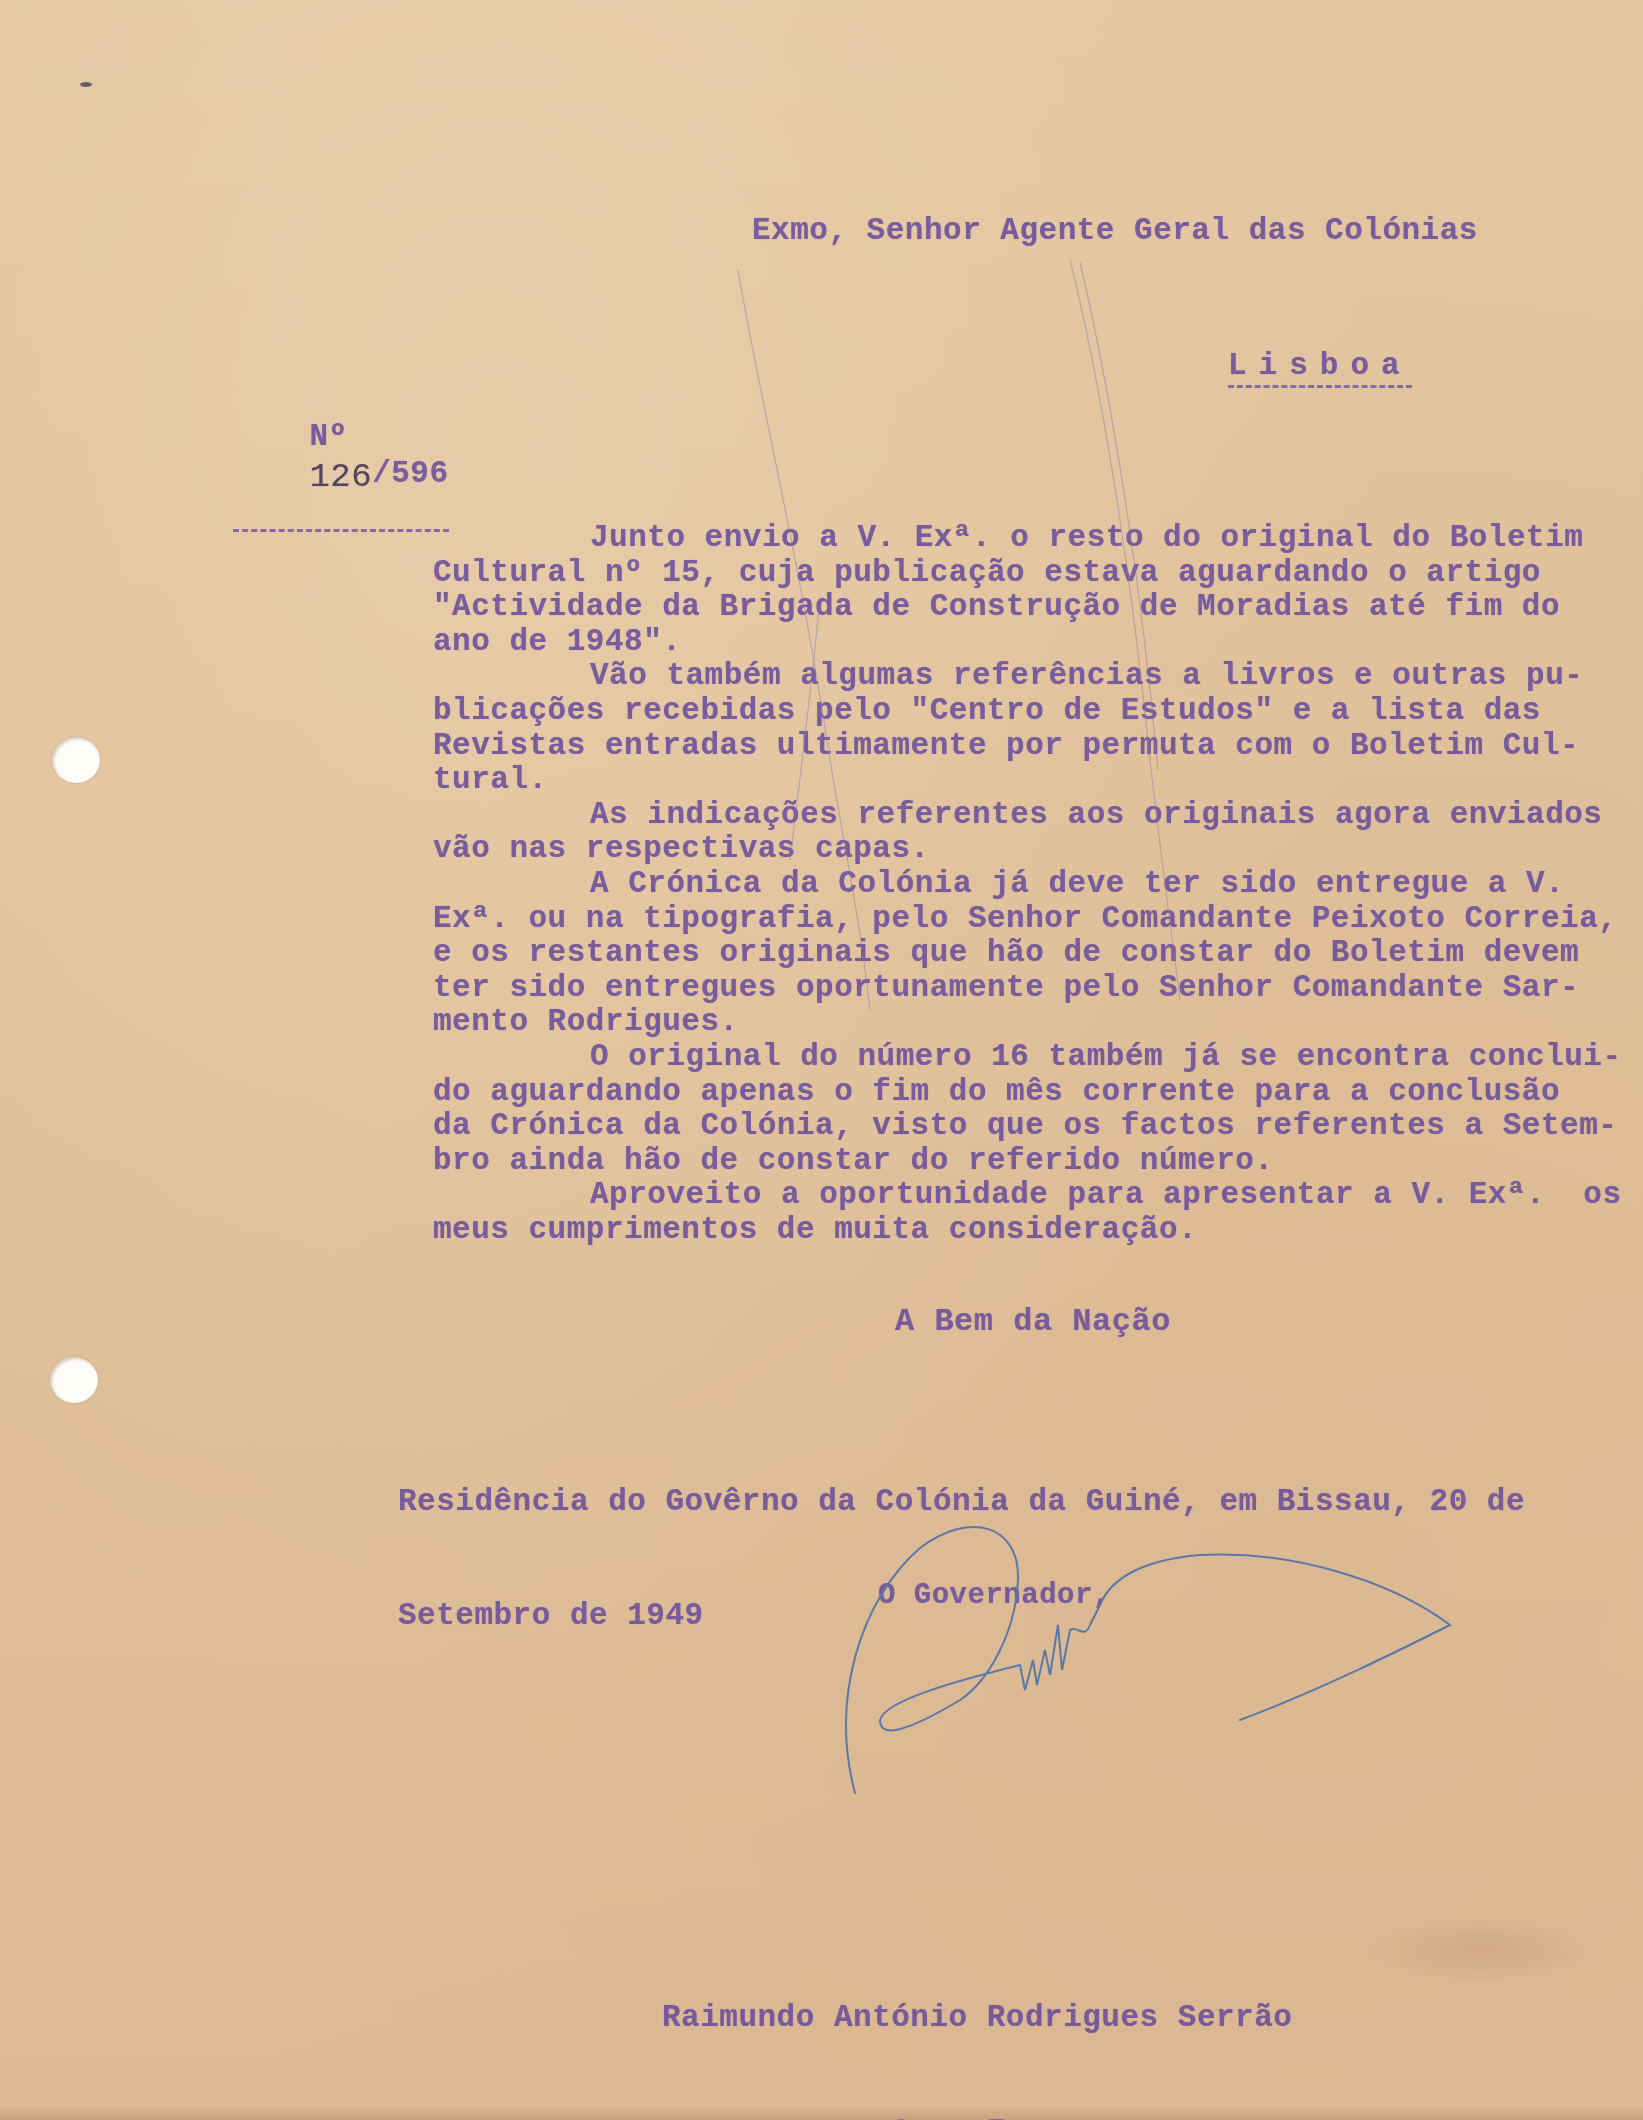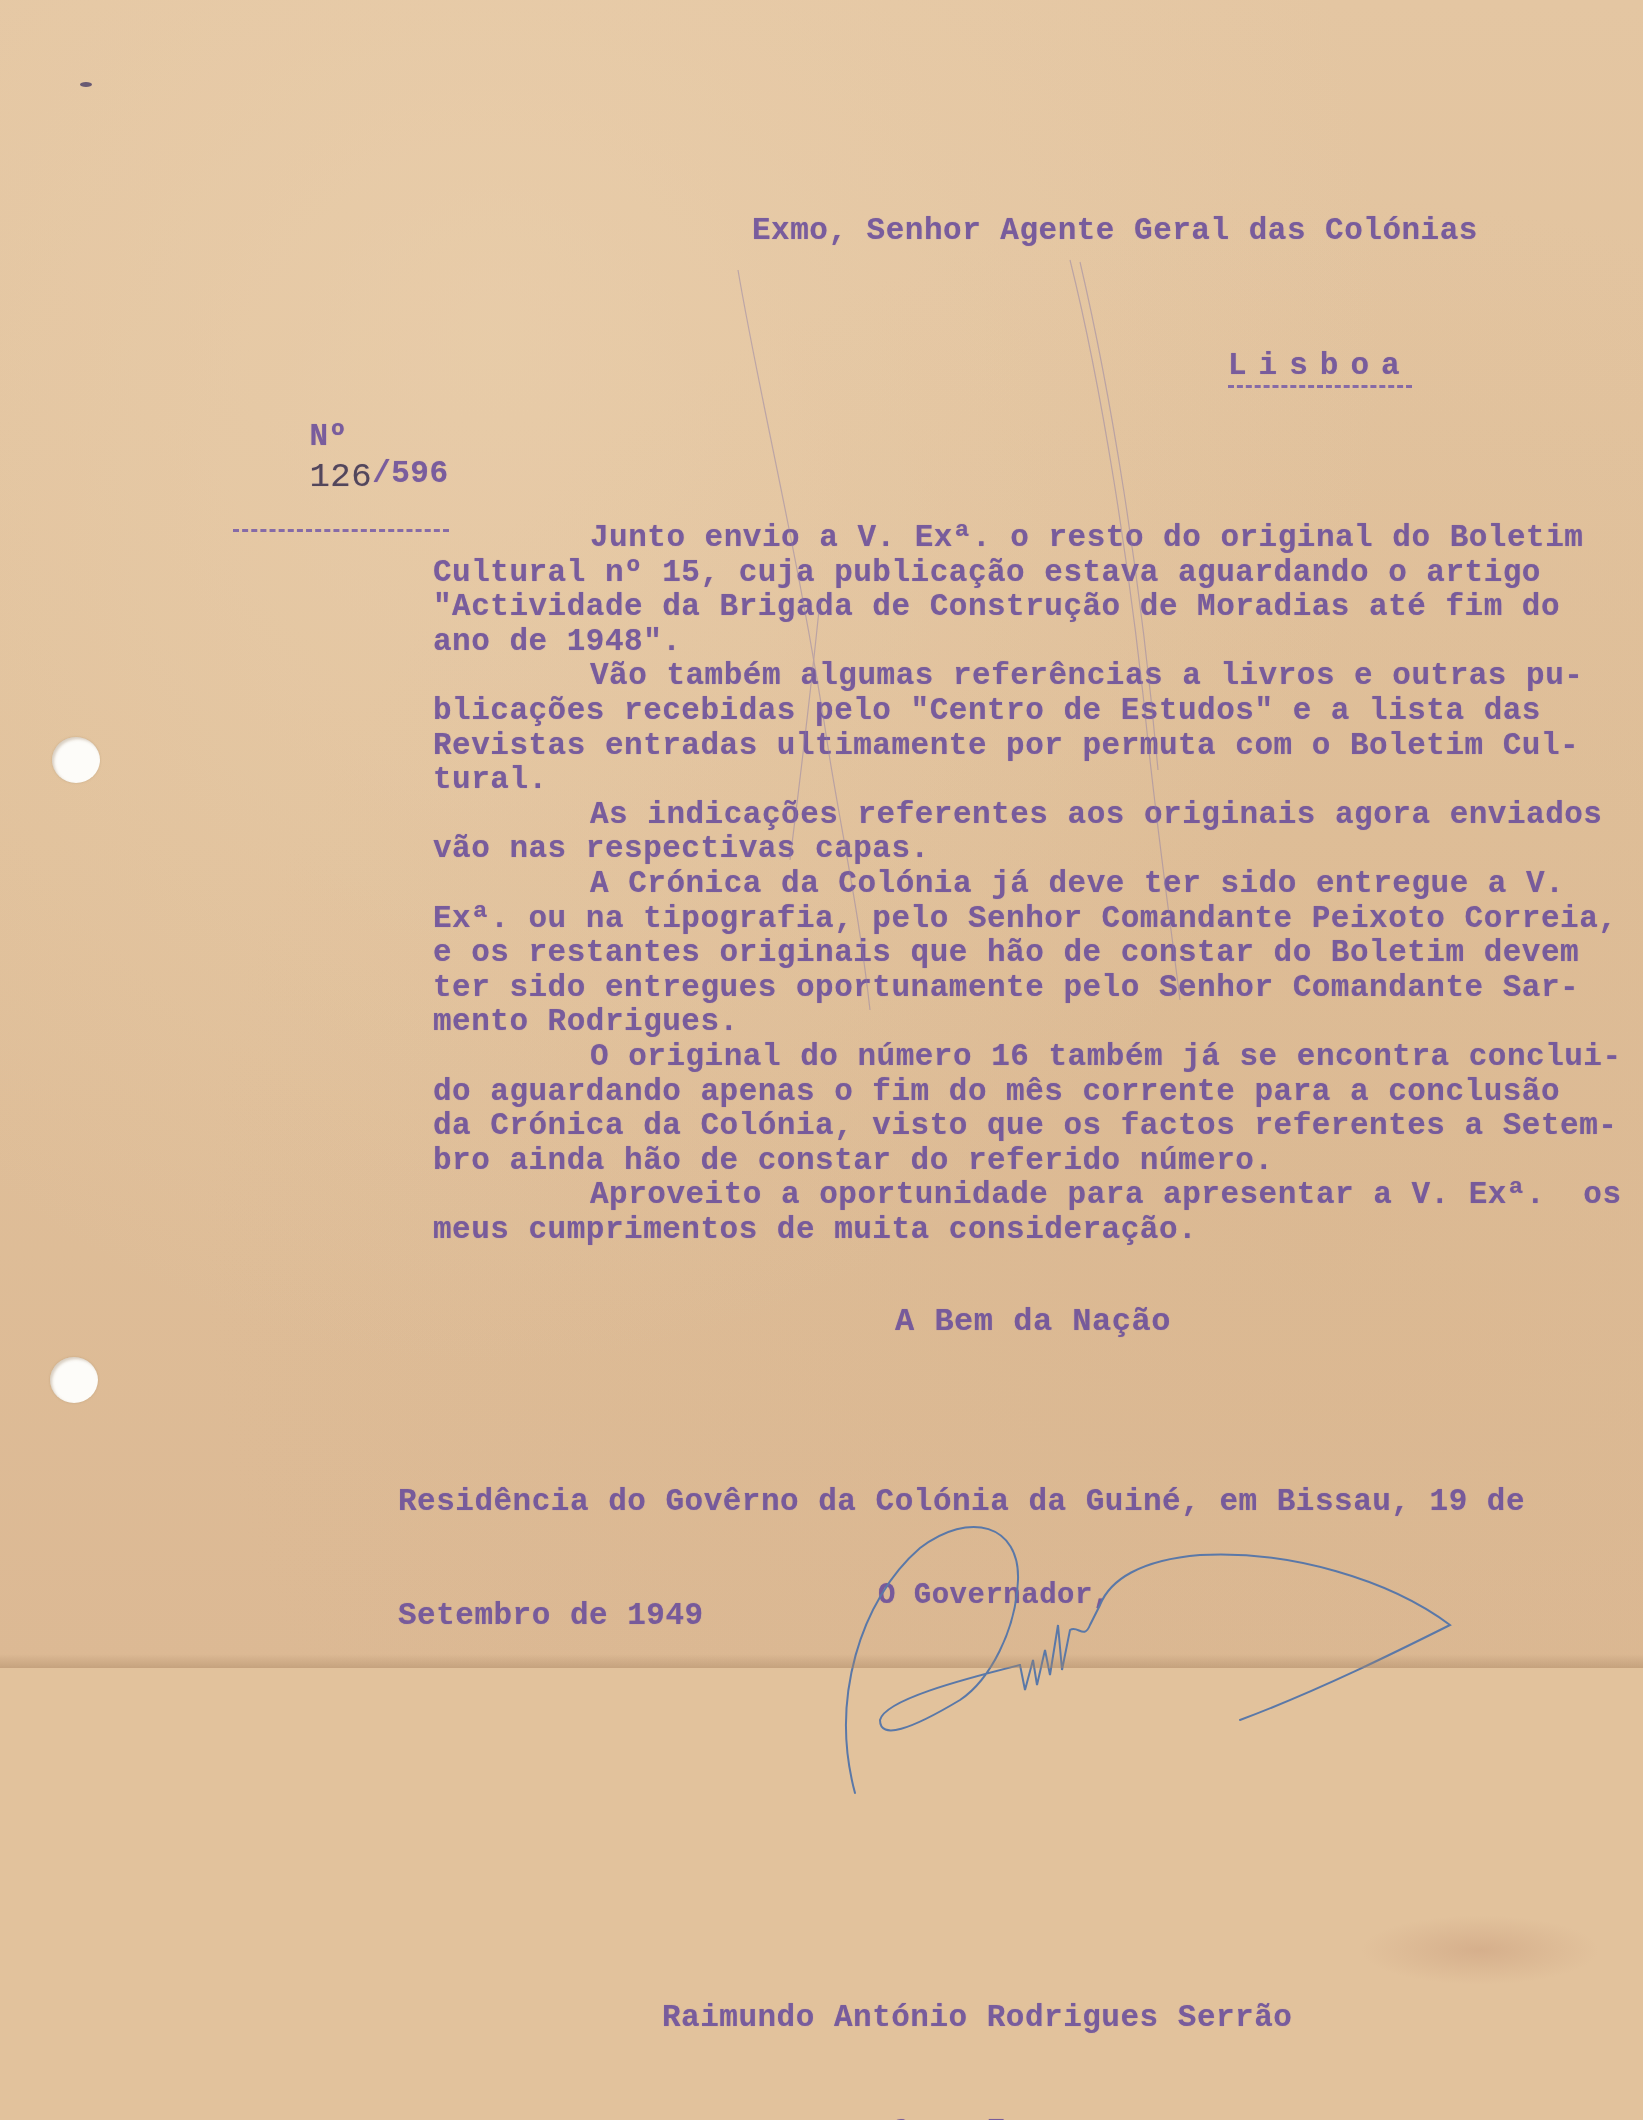--- a/index.html
+++ b/index.html
@@ -10,21 +10,21 @@
       width: 1643px;
       height: 2120px;
       position: relative;
       overflow: hidden;
       background: #e2c29c;
     }
     .page {
       position: absolute;
       left: 0; top: 0;
       width: 1643px;
-      height: 1668px;
+      height: 2120px;
       background:
         radial-gradient(ellipse at 30% 20%, rgba(236,210,176,0.55) 0%, rgba(236,210,176,0) 55%),
         radial-gradient(ellipse at 80% 75%, rgba(214,178,138,0.35) 0%, rgba(214,178,138,0) 60%),
         linear-gradient(180deg, #e4c6a2 0%, #e0c09a 50%, #dcb994 100%);
       text-decoration: underline;
     }
     .page::after {
       content: "";
       position: absolute;
       left: 0; right: 0; bottom: 0;
@@ -160,21 +160,21 @@
   <div class="typed ref">
     <span>Nº</span>
     <span class="ref-num">126</span><span>/596</span>
   </div>
 
   <div class="typed body-text" id="body-text"><span class="body-line indent">Junto envio a V. Exª. o resto do original do Boletim</span><span class="body-line">Cultural nº 15, cuja publicação estava aguardando o artigo</span><span class="body-line">"Actividade da Brigada de Construção de Moradias até fim do</span><span class="body-line">ano de 1948".</span><span class="body-line indent">Vão também algumas referências a livros e outras pu-</span><span class="body-line">blicações recebidas pelo "Centro de Estudos" e a lista das</span><span class="body-line">Revistas entradas ultimamente por permuta com o Boletim Cul-</span><span class="body-line">tural.</span><span class="body-line indent">As indicações referentes aos originais agora enviados</span><span class="body-line">vão nas respectivas capas.</span><span class="body-line indent">A Crónica da Colónia já deve ter sido entregue a V.</span><span class="body-line">Exª. ou na tipografia, pelo Senhor Comandante Peixoto Correia,</span><span class="body-line">e os restantes originais que hão de constar do Boletim devem</span><span class="body-line">ter sido entregues oportunamente pelo Senhor Comandante Sar-</span><span class="body-line">mento Rodrigues.</span><span class="body-line indent">O original do número 16 também já se encontra conclui-</span><span class="body-line">do aguardando apenas o fim do mês corrente para a conclusão</span><span class="body-line">da Crónica da Colónia, visto que os factos referentes a Setem-</span><span class="body-line">bro ainda hão de constar do referido número.</span><span class="body-line indent">Aproveito a oportunidade para apresentar a V. Exª.  os</span><span class="body-line">meus cumprimentos de muita consideração.</span></div>
 
   <div class="typed closing">A Bem da Nação</div>
 
   <div class="typed place-date">
-    <span>Residência do Govêrno da Colónia da Guiné, em Bissau, 19 de</span>
+    <span>Residência do Govêrno da Colónia da Guiné, em Bissau, 20 de</span>
     <span>Setembro de 1949</span>
   </div>
 
   <div class="typed signoff">O Governador,</div>
 
   <div class="typed signer">
     <span>Raimundo António Rodrigues Serrão</span>
     <span>Cap. Eng.</span>
   </div>
 

